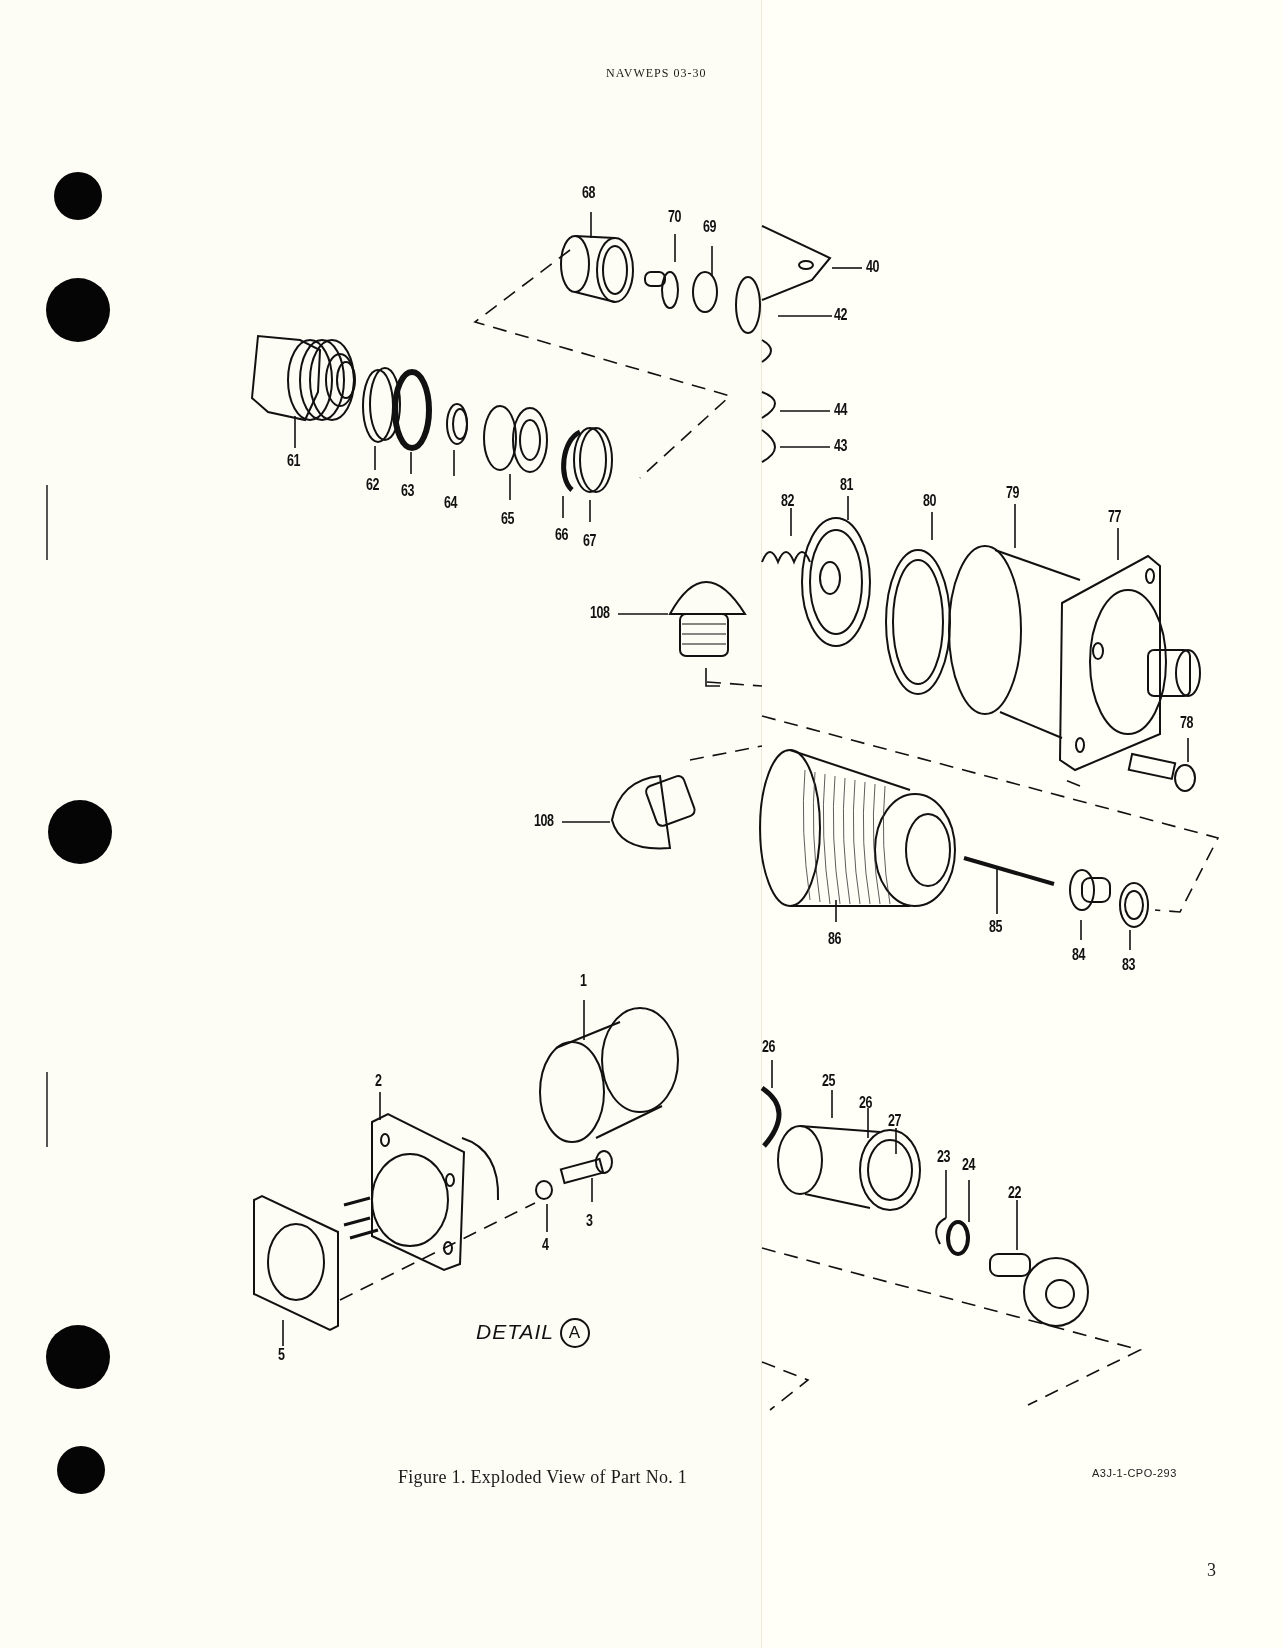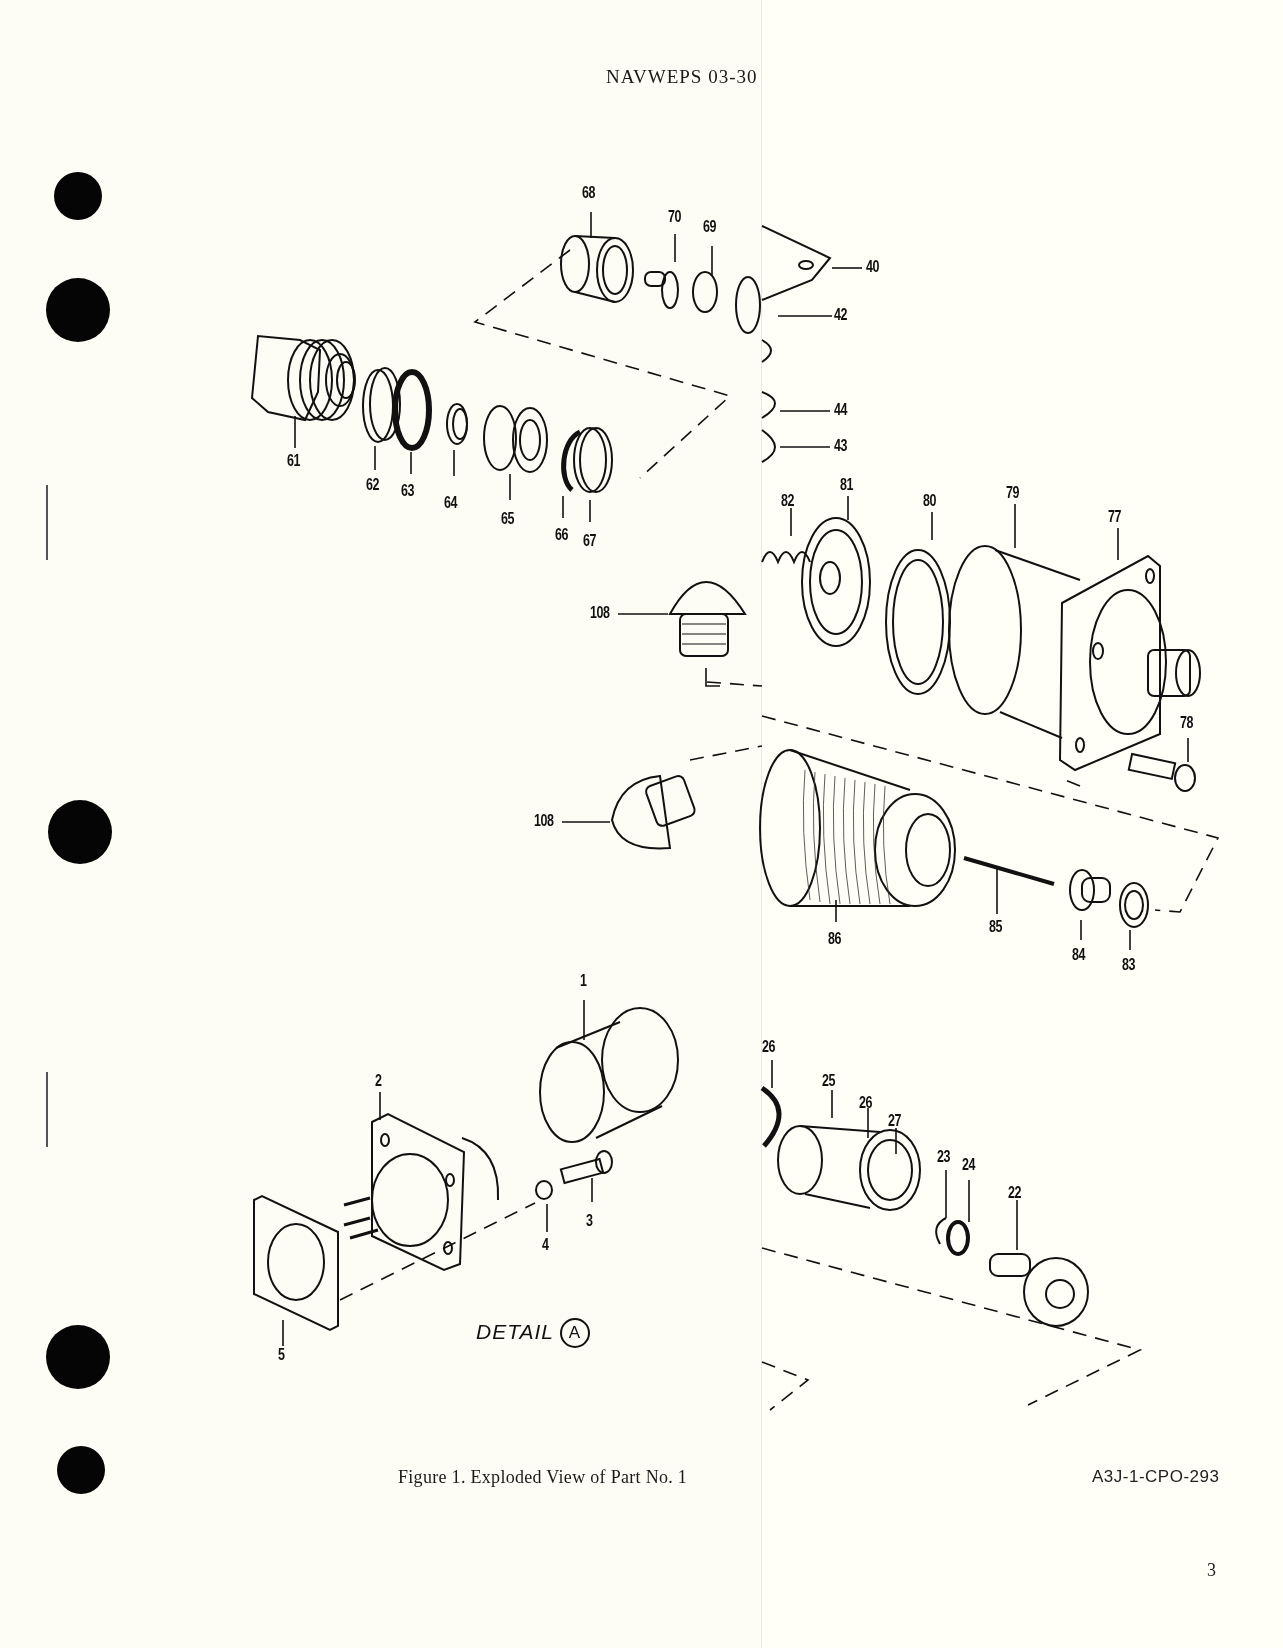--- a/index.html
+++ b/index.html
@@ -1,23 +1,23 @@
 <!DOCTYPE html>
 <html><head>
 <meta charset="utf-8">
 <style>
   html,body{margin:0;padding:0;}
   body{width:1283px;height:1648px;position:relative;overflow:hidden;background:#fdfdf6;font-family:"Liberation Sans",sans-serif;}
   .left-page{position:absolute;left:0;top:0;width:762px;height:1648px;background:#fdfdf5;}
   .right-page{position:absolute;left:762px;top:0;width:521px;height:1648px;background:#fffff8;box-shadow:-1px 0 0 #ece9d8;}
   .hole{position:absolute;border-radius:50%;background:#050505;}
   .tick{position:absolute;width:2px;background:#555;}
-  .header{position:absolute;left:606px;top:66px;font-family:"Liberation Serif",serif;font-size:19px;letter-spacing:1px;color:#1a1a1a;white-space:nowrap;}
+  .header{position:absolute;left:606px;top:66px;font-family:"Liberation Serif",serif;font-size:12px;letter-spacing:1px;color:#1a1a1a;white-space:nowrap;}
   .caption{position:absolute;left:398px;top:1467px;font-family:"Liberation Serif",serif;font-size:18px;color:#1a1a1a;white-space:nowrap;letter-spacing:.3px;}
-  .fig-code{position:absolute;left:1092px;top:1467px;font-family:"Liberation Sans",sans-serif;font-size:17px;color:#222;white-space:nowrap;letter-spacing:.5px;}
+  .fig-code{position:absolute;left:1092px;top:1467px;font-family:"Liberation Sans",sans-serif;font-size:11px;color:#222;white-space:nowrap;letter-spacing:.5px;}
   .page-num{position:absolute;left:1207px;top:1560px;font-family:"Liberation Serif",serif;font-size:18px;color:#222;}
   .callout{position:absolute;font-family:"Liberation Sans",sans-serif;font-weight:bold;font-size:16px;color:#111;transform:scaleX(.78);transform-origin:left top;white-space:nowrap;letter-spacing:-.5px;}
   .detail-label{position:absolute;left:476px;top:1318px;font-family:"Liberation Sans",sans-serif;font-style:italic;font-size:21px;color:#111;letter-spacing:1px;white-space:nowrap;}
   .detail-circle{display:inline-block;width:26px;height:26px;border:2px solid #111;border-radius:50%;text-align:center;line-height:26px;font-style:normal;font-size:17px;margin-left:6px;vertical-align:middle;}
   svg.art{position:absolute;left:0;top:0;}
 </style>
 </head>
 <body>
 
 <div class="left-page"></div>

